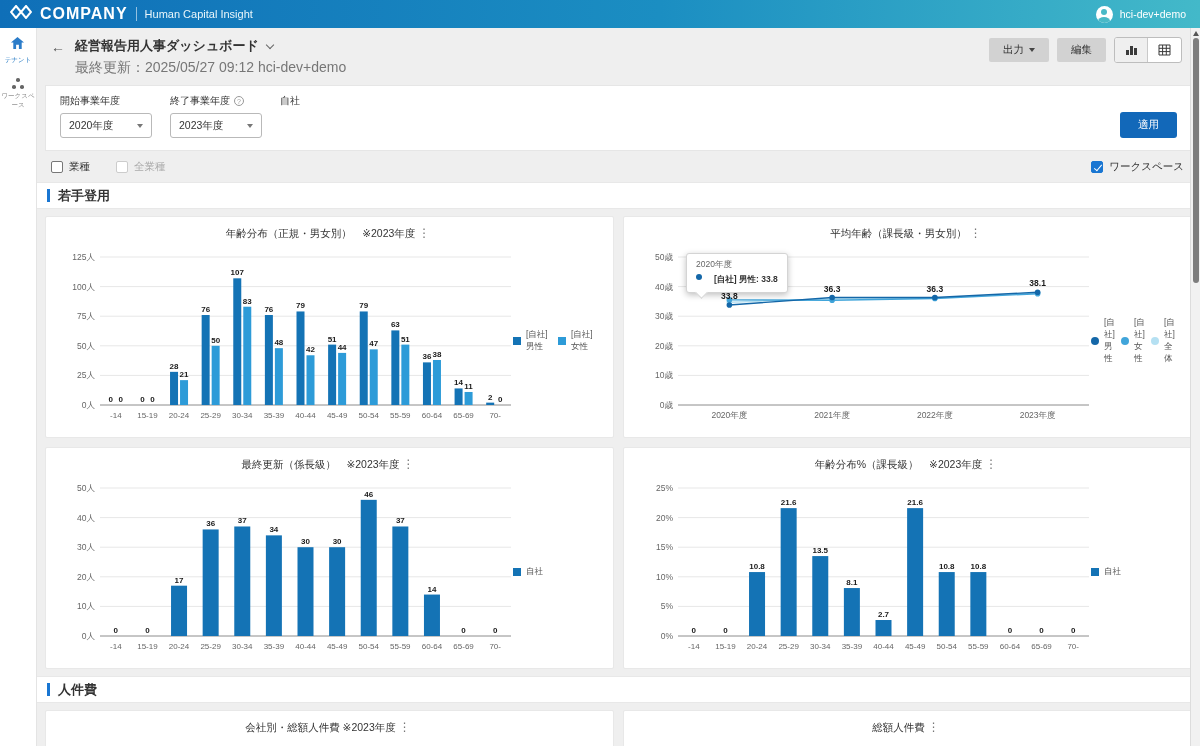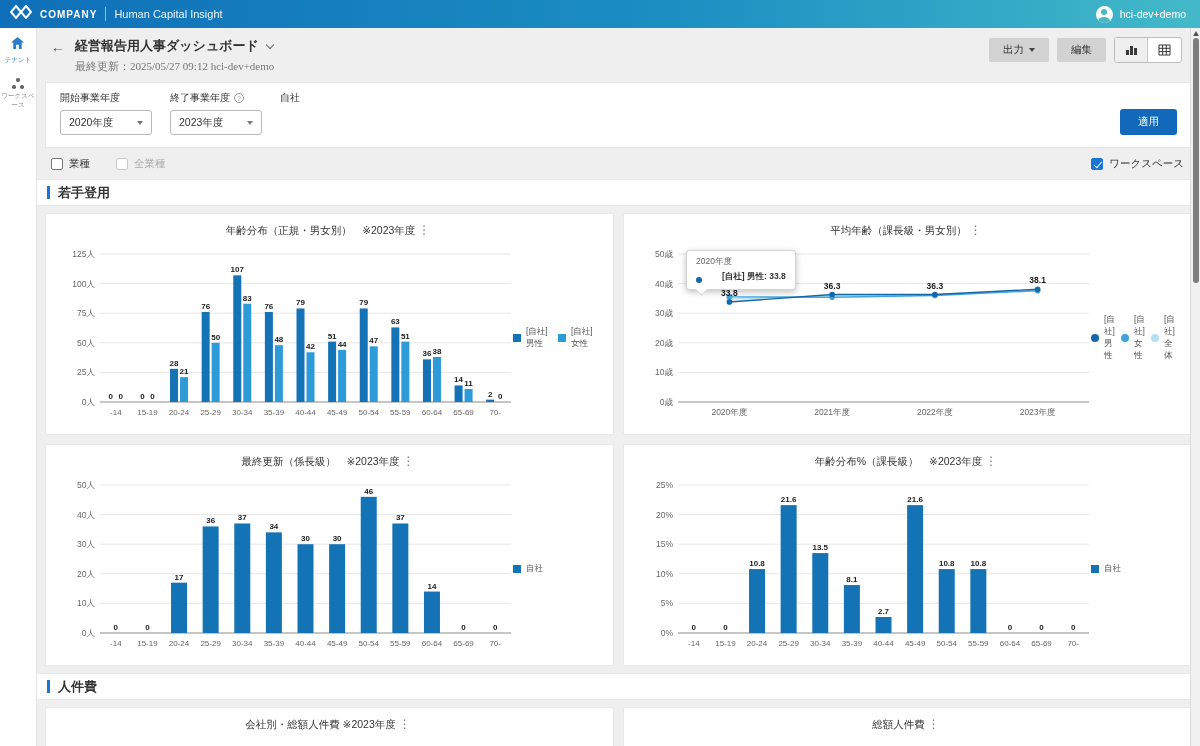--- a/index.html
+++ b/index.html
@@ -2,21 +2,21 @@
 <html><head>
 <meta charset="utf-8">
 <style>
   * { margin:0; padding:0; box-sizing:border-box; }
   html,body { width:1200px; height:746px; overflow:hidden; font-family:"Liberation Sans","DejaVu Sans",sans-serif; background:#efefef; }
 
   
   .navbar { height:28px; display:flex; align-items:center; justify-content:space-between;
     background:linear-gradient(90deg,#0f6fb8 0%,#1b8ec2 55%,#43b9c9 100%); padding:0 14px 0 10px; }
   .nav-left { display:flex; align-items:center; gap:8px; }
-  .logo-text { color:#fff; font-weight:bold; font-size:10px; letter-spacing:1px; }
+  .logo-text { color:#fff; font-weight:bold; font-size:16px; letter-spacing:1px; }
   .nav-divider { width:1px; height:14px; background:rgba(255,255,255,.55); }
   .product-name { color:#eaf6fa; font-size:11px; }
   .nav-right { display:flex; align-items:center; gap:7px; color:#fff; font-size:10.5px; cursor:pointer; }
   .avatar { width:17px; height:17px; border-radius:50%; background:#fff; position:relative; overflow:hidden; }
   .av-head { position:absolute; top:3px; left:5.5px; width:6px; height:6px; background:#49b9c7; border-radius:50%; }
   .av-body { position:absolute; top:11px; left:2.5px; width:12px; height:8px; background:#49b9c7; border-radius:50% 50% 0 0; }
 
   
   .main { display:flex; height:718px; position:relative; }
   .sidebar { width:37px; background:#fff; border-right:1px solid #e4e4e4; padding-top:8px;
@@ -29,21 +29,21 @@
   .dots-icon i:nth-child(1){ left:5px; top:0; } .dots-icon i:nth-child(2){ left:1px; top:7px; } .dots-icon i:nth-child(3){ left:9px; top:7px; }
   .content { flex:1; position:relative; }
 
   
   .page-header { display:flex; justify-content:space-between; align-items:flex-start; padding:9px 18px 6px 14px; }
   .ph-left { display:flex; gap:10px; }
   .back-arrow { font-size:14px; color:#555; margin-top:2px; cursor:pointer; }
   .page-title-row { display:flex; align-items:center; gap:8px; }
   .page-title { font-size:13px; font-weight:bold; color:#333; }
   .chev { width:6px; height:6px; border-right:1.5px solid #666; border-bottom:1.5px solid #666; transform:rotate(45deg); margin-top:-3px; cursor:pointer; }
-  .updated { font-size:11px; color:#777; margin-top:4px;font-family:Liberation Serif, serif; }
+  .updated { font-size:14px; color:#777; margin-top:4px; }
   .ph-right { display:flex; gap:8px; align-items:center; }
   .btn-gray { background:#d2d2d2; border:none; border-radius:2px; color:#333; font-size:10.5px; padding:5px 14px; cursor:pointer; display:flex; align-items:center; gap:5px; font-family:inherit; }
   .caret-down { width:0; height:0; border-left:3.5px solid transparent; border-right:3.5px solid transparent; border-top:4px solid #444; }
   .seg { display:flex; border:1px solid #bdbdbd; border-radius:3px; overflow:hidden; background:#fff; }
   .seg-item { width:33px; height:24px; display:flex; align-items:center; justify-content:center; cursor:pointer; }
   .seg-item.active { background:#efefef; border-right:1px solid #c9c9c9; }
 
   
   .filter-card { background:#fff; border:1px solid #e6e6e6; margin:2px 8px 0; padding:8px 14px 12px; display:flex; justify-content:space-between; align-items:flex-end;gap:36px; }
   .filter-fields { display:flex; gap:18px; }
@@ -82,21 +82,21 @@
   .legend-item { display:flex; align-items:center; gap:5px; font-size:8.5px; color:#555; }
   .sw { width:8px; height:8px; flex-shrink:0; }
   .sw.round { border-radius:50%; }
 
   
   .tooltip { position:absolute; left:62px; top:36px; background:#fff; border:1px solid #d4d4d4; border-radius:3px;
     box-shadow:0 2px 6px rgba(0,0,0,.25); padding:5px 9px 6px; font-size:8.5px; color:#444; z-index:5; }
   .tooltip::after { content:""; position:absolute; left:10px; bottom:-5px; width:8px; height:8px; background:#fff;
     border-right:1px solid #d4d4d4; border-bottom:1px solid #d4d4d4; transform:rotate(45deg); }
   .tt-title { margin-bottom:3px; color:#666; }
-  .tt-line { display:flex; align-items:flex-end; gap:20px; font-weight:bold; color:#333; }
+  .tt-line { display:flex; align-items:flex-start; gap:12px; font-weight:bold; color:#333; }
   .tt-dot { width:6px; height:6px; border-radius:50%; background:#1467a8; }
 
   
   .scrollbar { position:absolute; right:0; top:0; width:10px; height:718px; background:#f1f1f1; border-left:1px solid #dcdcdc; z-index:9; }
   .sb-arrow { width:0; height:0; margin:3px auto 2px; border-left:3px solid transparent; border-right:3px solid transparent; border-bottom:5px solid #555; }
   .sb-thumb { width:6px; margin:0 auto; height:245px; background:#7d7d7d; border-radius:3px; cursor:grab; }
 </style>
 </head>
 <body>
 

